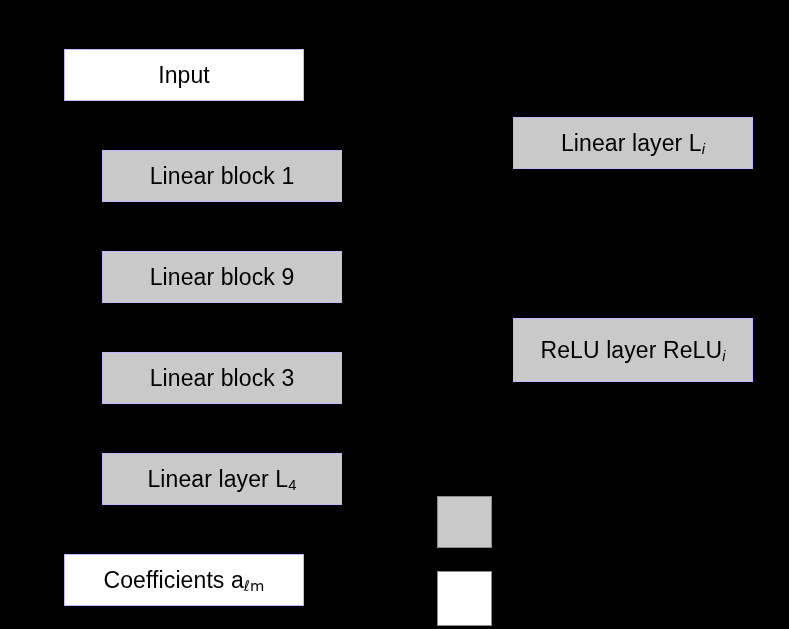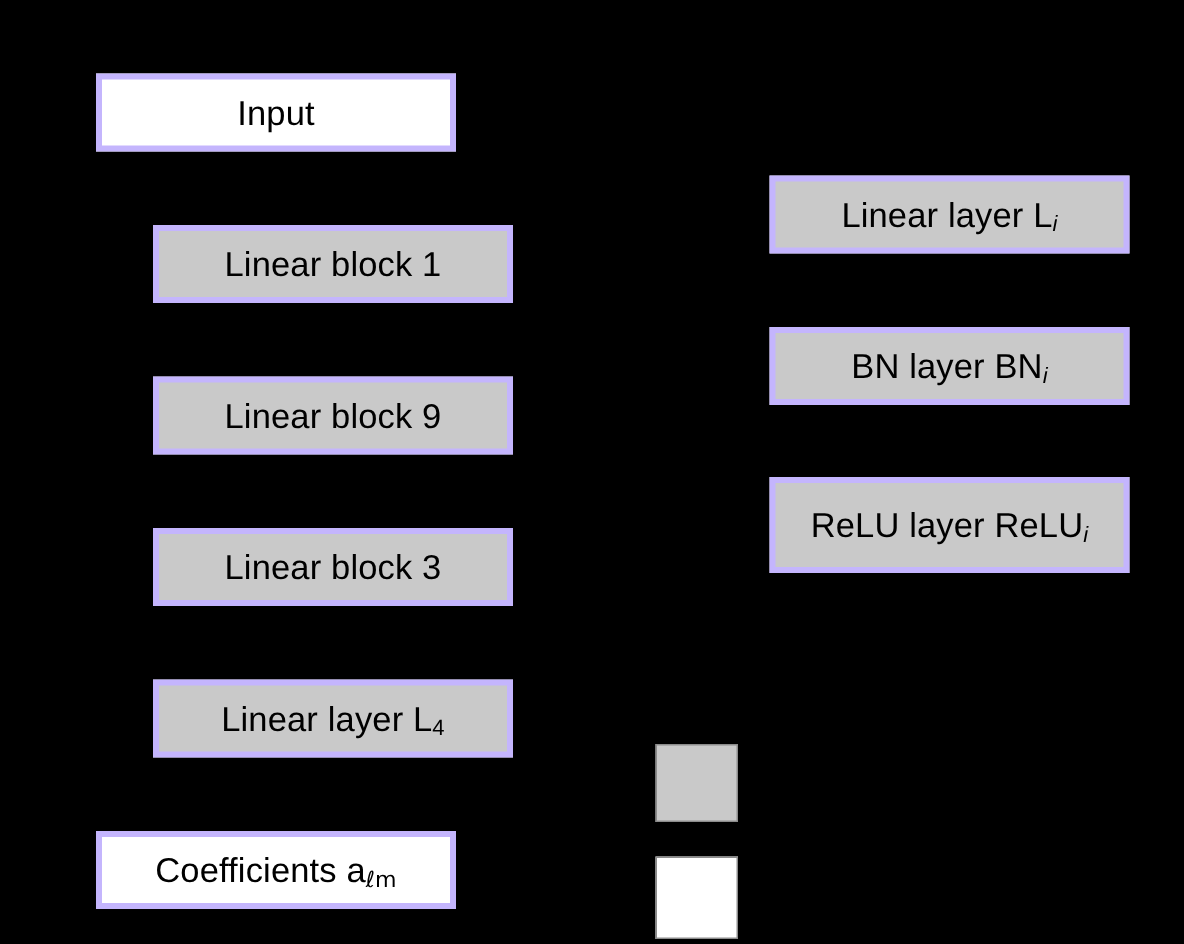--- a/index.html
+++ b/index.html
@@ -27,21 +27,21 @@
     position: absolute;
     box-sizing: border-box;
     display: flex;
     align-items: center;
     justify-content: center;
     color: #000000;
     font-size: 23px;
     line-height: 1;
     letter-spacing: 0.1px;
     white-space: nowrap;
-    border: 4px solid #c4b5fd;
+    border: 1px solid #c4b5fd;
   }
   .node.fill-gray  { background: #c9c9c9; margin-left: 38px; }
   .node.fill-white { background: #ffffff; }
   .swatch {
     position: absolute;
     box-sizing: border-box;
     border: 1px solid #8c8c8c;
   }
   .swatch.fill-gray  { background: #c9c9c9; }
   .swatch.fill-white { background: #ffffff; }
@@ -76,21 +76,18 @@
     </div>
     <div class="node fill-gray" style="left: 64px; top: 453px; width: 240px; height: 52px;">
       <span class="node-label">Linear layer L<sub>4</sub></span>
     </div>
     <div class="node fill-white" style="left: 64px; top: 554px; width: 240px; height: 52px;">
       <span class="node-label">Coefficients a<sub class="ell">ℓm</sub></span>
     </div>
     <div class="node fill-gray" style="left: 475px; top: 117px; width: 240px; height: 52px;">
       <span class="node-label">Linear layer L<sub class="it">i</sub></span>
     </div>
-    <div class="node fill-gray" style="left: 475px; top: 218px; width: 240px; height: 52px;">
-      <span class="node-label">BN layer BN<sub class="it">i</sub></span>
-    </div>
     <div class="node fill-gray" style="left: 475px; top: 318px; width: 240px; height: 64px;">
       <span class="node-label">ReLU layer ReLU<sub class="it">i</sub></span>
     </div>
     <div class="swatch fill-gray" style="left: 437px; top: 496px; width: 55px; height: 52px;"></div>
     <div class="swatch fill-white" style="left: 437px; top: 571px; width: 55px; height: 55px;"></div>
   </div>
 
 </body></html>

